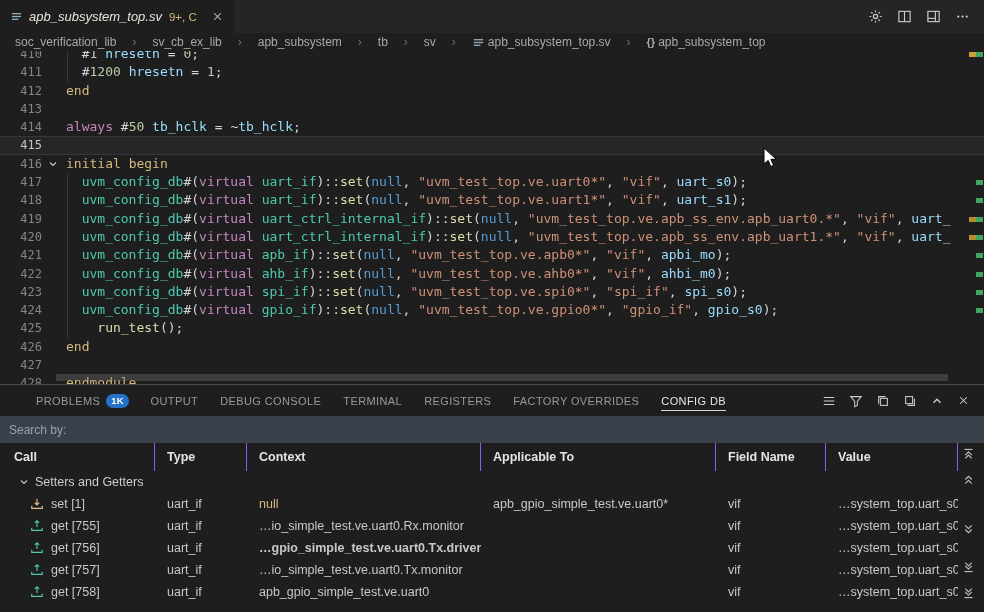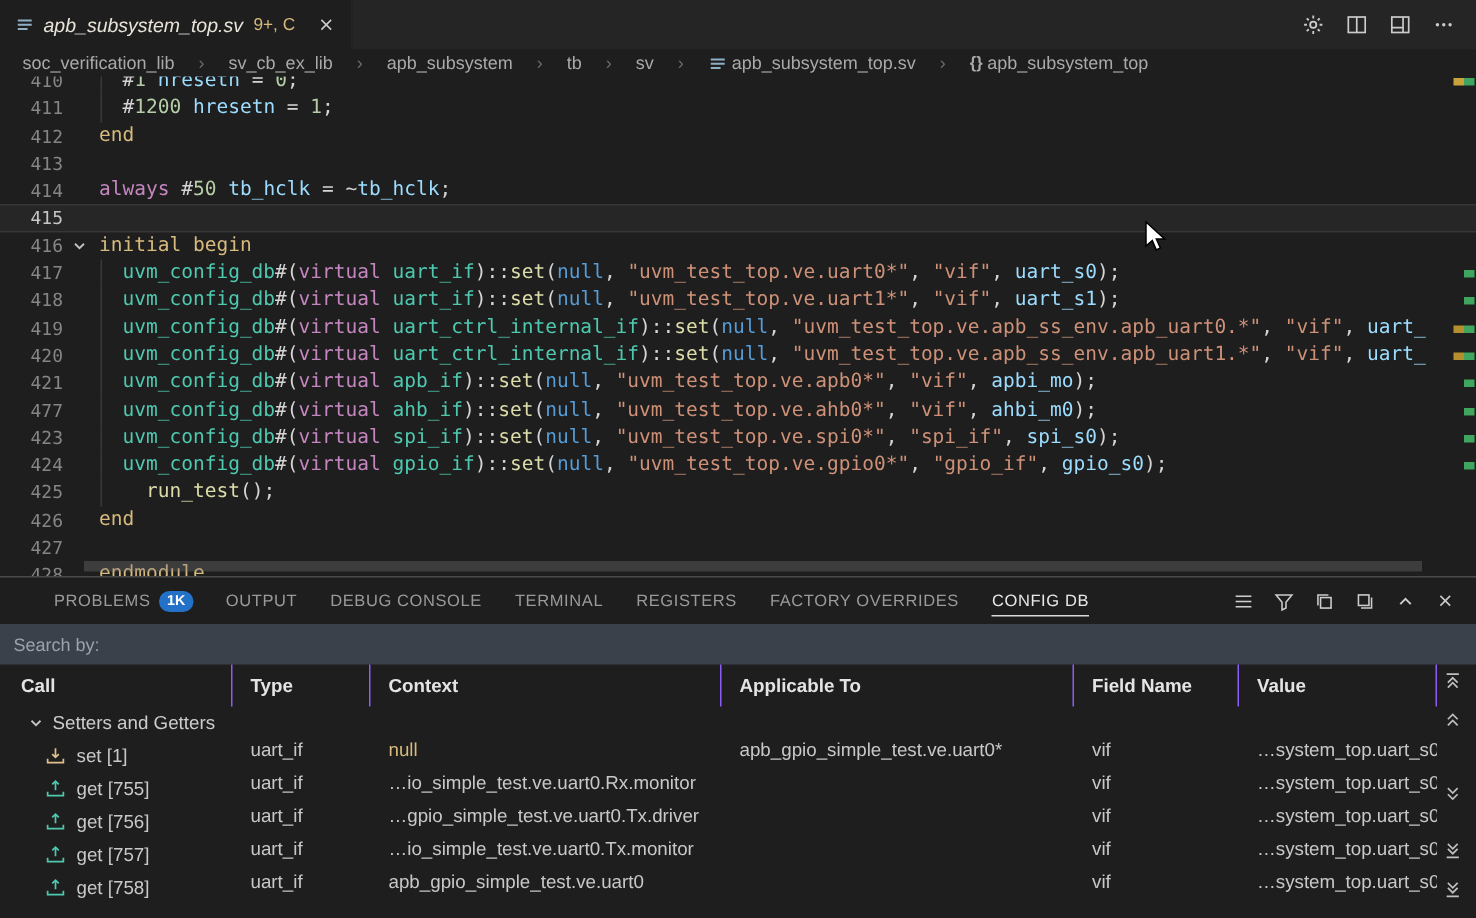--- a/index.html
+++ b/index.html
@@ -50,21 +50,21 @@
          border-radius:9px;letter-spacing:0;}
   .panel-actions{margin-left:auto;display:flex;gap:13px;align-items:center;padding-right:14px;}
   .searchbar{height:27px;background:#3a414b;display:flex;align-items:center;padding-left:9px;
              font-size:12px;color:#9aa2ab;box-sizing:border-box;}
   .thead{display:flex;height:28px;align-items:center;}
   .hcell{box-sizing:border-box;height:100%;display:flex;align-items:center;padding-left:12px;
          border-right:1px solid #8b5cf6;font-weight:700;font-size:12.5px;color:#e4e4e4;cursor:pointer;}
   .hcell:first-child{padding-left:14px;}
   .tgroup{height:22px;display:flex;align-items:center;gap:5px;padding-left:18px;
           font-size:12.5px;color:#cccccc;cursor:pointer;}
-  .trow{display:flex;height:22px;font-size:12.5px;color:#c8c8c8;cursor:pointer;}
+  .trow{display:flex;height:22px;align-items:center;font-size:12.5px;color:#c8c8c8;cursor:pointer;}
   .tcell{box-sizing:border-box;padding-left:12px;overflow:hidden;white-space:nowrap;}
   .tcell.call{display:flex;align-items:center;gap:7px;padding-left:30px;}
   .null-val{color:#d7ba7d;}
   .rail{position:absolute;right:4px;top:0;width:18px;bottom:0;}
   .rail .icn{position:absolute;left:0;cursor:pointer;}
   .icn{display:inline-flex;align-items:center;justify-content:center;}
   .icn svg{display:block;}
   .cursor{position:absolute;left:763px;top:147px;z-index:50;pointer-events:none;}
 </style>
 </head>
@@ -227,21 +227,21 @@
           <span class="guide"></span>
           <div class="codetext"><span class="tk-pln">  </span><span class="tk-typ">uvm_config_db</span><span class="tk-pln">#(</span><span class="tk-ctl">virtual</span><span class="tk-pln"> </span><span class="tk-typ">uart_ctrl_internal_if</span><span class="tk-pln">)::</span><span class="tk-fnc">set</span><span class="tk-pln">(</span><span class="tk-nul">null</span><span class="tk-pln">, </span><span class="tk-str">"uvm_test_top.ve.apb_ss_env.apb_uart1.*"</span><span class="tk-pln">, </span><span class="tk-str">"vif"</span><span class="tk-pln">, </span><span class="tk-idn">uart_</span></div>
         </div>
         <div class="line">
           <div class="ln">421</div>
           <div class="fold"></div>
           <span class="guide"></span>
           <div class="codetext"><span class="tk-pln">  </span><span class="tk-typ">uvm_config_db</span><span class="tk-pln">#(</span><span class="tk-ctl">virtual</span><span class="tk-pln"> </span><span class="tk-typ">apb_if</span><span class="tk-pln">)::</span><span class="tk-fnc">set</span><span class="tk-pln">(</span><span class="tk-nul">null</span><span class="tk-pln">, </span><span class="tk-str">"uvm_test_top.ve.apb0*"</span><span class="tk-pln">, </span><span class="tk-str">"vif"</span><span class="tk-pln">, </span><span class="tk-idn">apbi_mo</span><span class="tk-pln">);</span></div>
         </div>
         <div class="line">
-          <div class="ln">477</div>
+          <div class="ln">422</div>
           <div class="fold"></div>
           <span class="guide"></span>
           <div class="codetext"><span class="tk-pln">  </span><span class="tk-typ">uvm_config_db</span><span class="tk-pln">#(</span><span class="tk-ctl">virtual</span><span class="tk-pln"> </span><span class="tk-typ">ahb_if</span><span class="tk-pln">)::</span><span class="tk-fnc">set</span><span class="tk-pln">(</span><span class="tk-nul">null</span><span class="tk-pln">, </span><span class="tk-str">"uvm_test_top.ve.ahb0*"</span><span class="tk-pln">, </span><span class="tk-str">"vif"</span><span class="tk-pln">, </span><span class="tk-idn">ahbi_m0</span><span class="tk-pln">);</span></div>
         </div>
         <div class="line">
           <div class="ln">423</div>
           <div class="fold"></div>
           <span class="guide"></span>
           <div class="codetext"><span class="tk-pln">  </span><span class="tk-typ">uvm_config_db</span><span class="tk-pln">#(</span><span class="tk-ctl">virtual</span><span class="tk-pln"> </span><span class="tk-typ">spi_if</span><span class="tk-pln">)::</span><span class="tk-fnc">set</span><span class="tk-pln">(</span><span class="tk-nul">null</span><span class="tk-pln">, </span><span class="tk-str">"uvm_test_top.ve.spi0*"</span><span class="tk-pln">, </span><span class="tk-str">"spi_if"</span><span class="tk-pln">, </span><span class="tk-idn">spi_s0</span><span class="tk-pln">);</span></div>
         </div>
@@ -422,21 +422,21 @@
           <div class="tcell call" style="width: 155px;">
             <span class="icn">
               <svg width="14" height="14" viewBox="0 0 16 16" fill="none" stroke="#4ec9b0" stroke-width="1.3">
                 <path d="M8 9V2M5.5 4.5L8 2l2.5 2.5"></path>
                 <path d="M2 10v3h12v-3"></path>
               </svg>
             </span>
             <span>get [756]</span>
           </div>
           <div class="tcell" style="width: 92px;">uart_if</div>
-          <div class="tcell" style="width: 234px;">…gpio_simple_test.ve.uart0.Tx.driver</div>
+          <div class="tcell" style="width: 234px; font-weight: bold;">…gpio_simple_test.ve.uart0.Tx.driver</div>
           <div class="tcell" style="width: 235px;"></div>
           <div class="tcell" style="width: 110px;">vif</div>
           <div class="tcell" style="width: 132px;">…system_top.uart_s0</div>
         </div>
         <div class="trow">
           <div class="tcell call" style="width: 155px;">
             <span class="icn">
               <svg width="14" height="14" viewBox="0 0 16 16" fill="none" stroke="#4ec9b0" stroke-width="1.3">
                 <path d="M8 9V2M5.5 4.5L8 2l2.5 2.5"></path>
                 <path d="M2 10v3h12v-3"></path>

